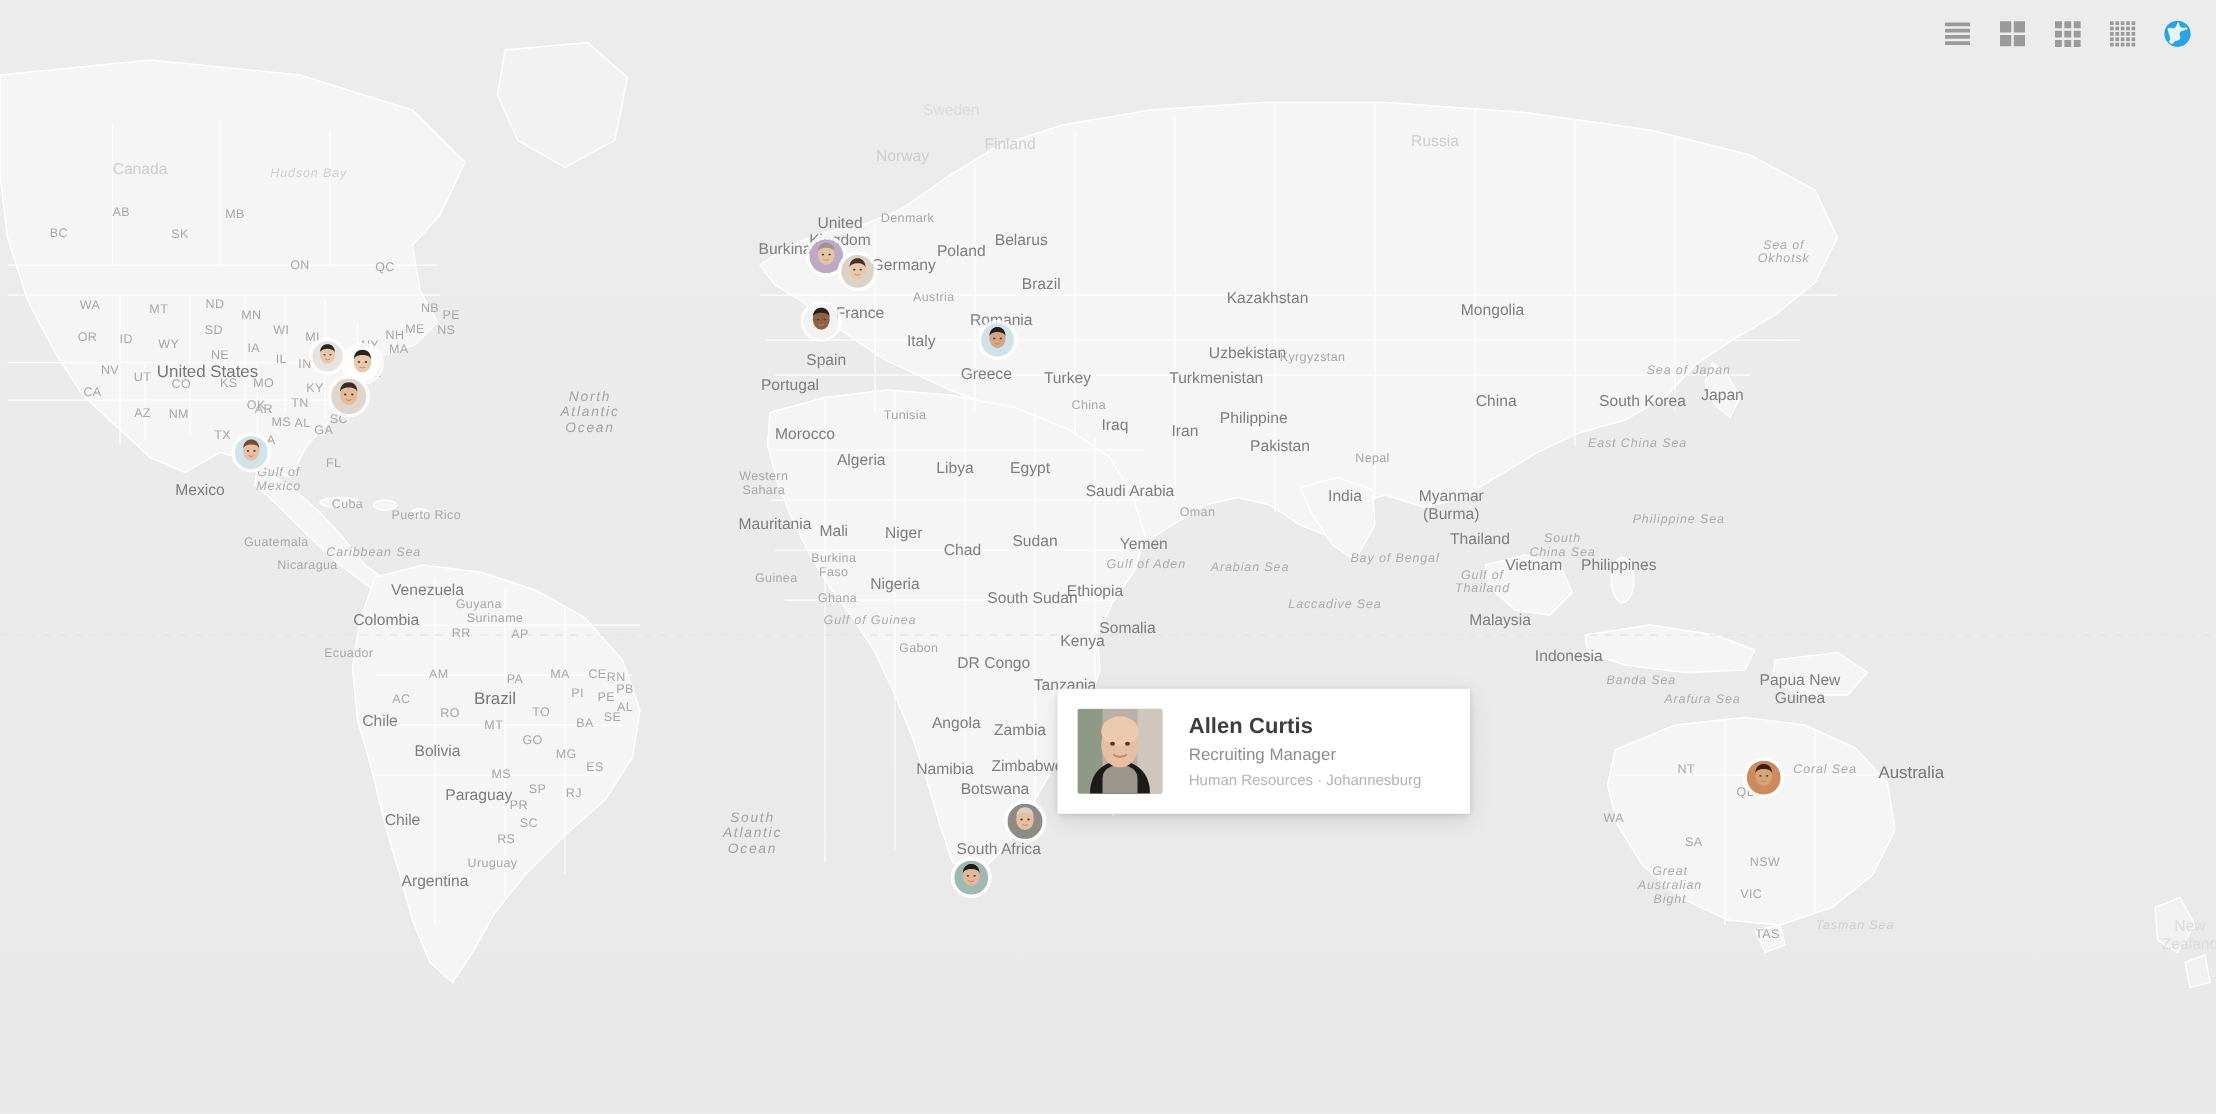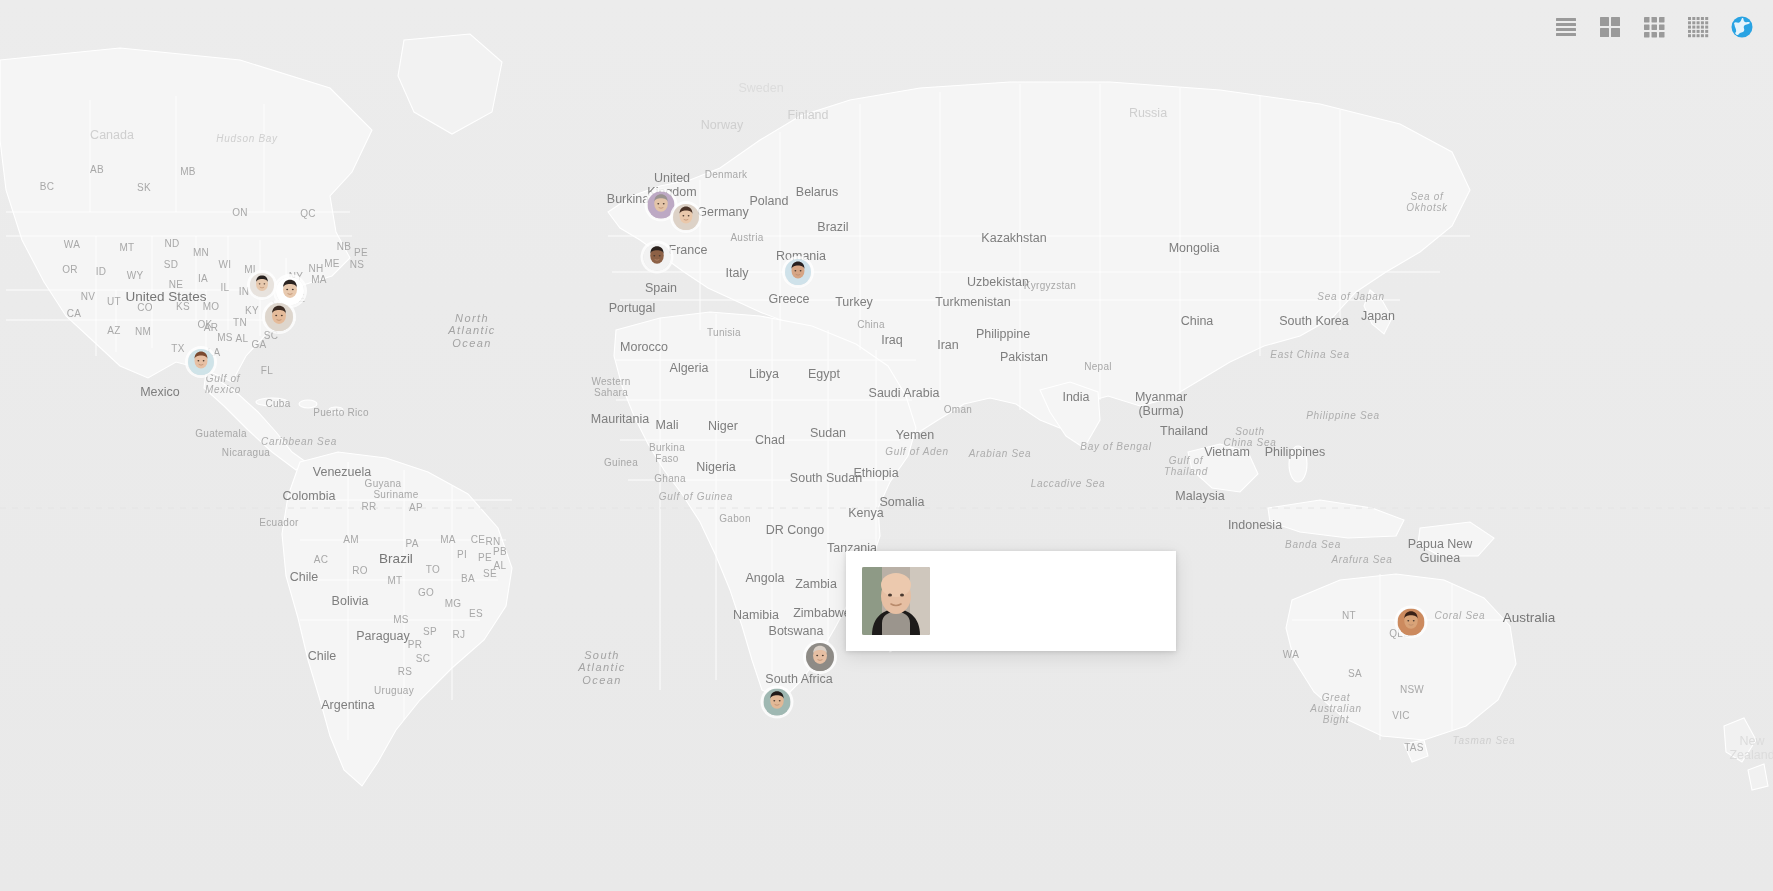--- a/index.html
+++ b/index.html
@@ -600,15 +600,20 @@
         <rect x="48" y="0" width="20" height="68" fill="#cfc7bd"></rect>
         <path d="M10,68 C10,50 22,42 34,42 C46,42 58,50 58,68 Z" fill="#1d1b1a"></path>
         <path d="M20,56 C20,48 27,45 34,45 C41,45 48,48 48,56 L48,68 L20,68 Z" fill="#9b958d"></path>
         <ellipse cx="34" cy="29" rx="15" ry="18" fill="#e6bfa3"></ellipse>
         <ellipse cx="34" cy="18" rx="15" ry="12" fill="#ecc9ae"></ellipse>
         <ellipse cx="28" cy="28" rx="2" ry="1.6" fill="#4a3a30"></ellipse>
         <ellipse cx="40" cy="28" rx="2" ry="1.6" fill="#4a3a30"></ellipse>
         <path d="M29,37 Q34,40 39,37" stroke="#b98b6c" stroke-width="1.6" fill="none" stroke-linecap="round"></path>
       </svg>
     </div>
+    <div id="card-text">
+      <div id="card-name">Allen Curtis</div>
+      <div id="card-role">Recruiting Manager</div>
+      <div id="card-meta">Human Resources · Johannesburg</div>
+    </div>
   </div>
 
 </div>
 
 </body></html>

